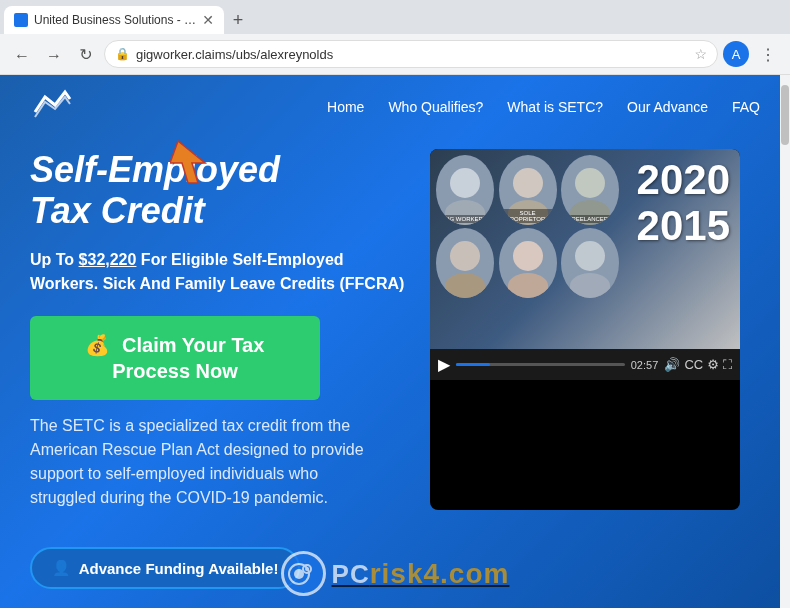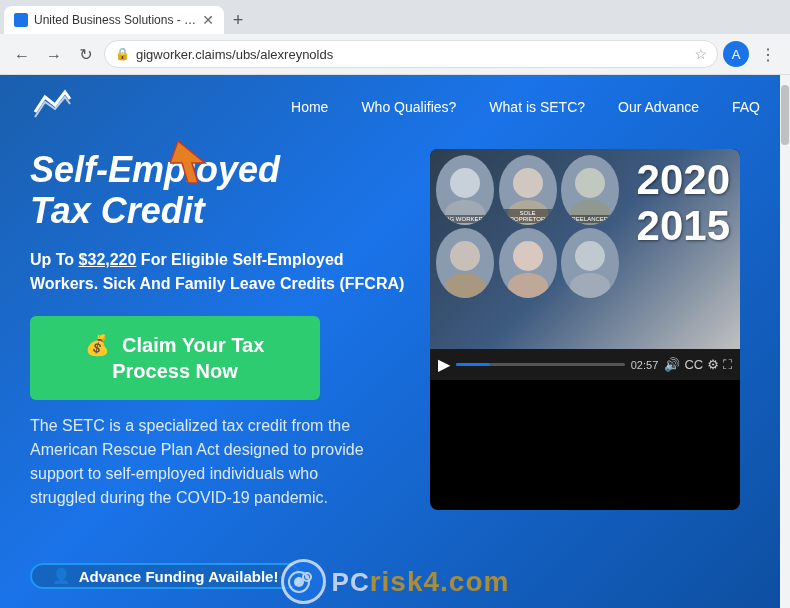--- a/index.html
+++ b/index.html
@@ -186,21 +186,21 @@
       line-height: 1.2;
       text-transform: uppercase;
     }
     .logo-sub {
       font-size: 9px;
       font-weight: normal;
       letter-spacing: 2px;
     }
     .nav-links {
       display: flex;
-      gap: 33px;
+      gap: 24px;
       align-items: center;
     }
     .nav-link {
       color: #fff;
       font-size: 14px;
       text-decoration: none;
       cursor: pointer;
     }
 
     
@@ -341,41 +341,42 @@
     .bottom-cta {
       position: absolute;
       bottom: 20px;
       left: 30px;
     }
     .advance-btn {
       background: #1565c0;
       border: 2px solid #2196f3;
       color: #fff;
       border-radius: 30px;
-      padding: 2px 20px;
+      padding: 10px 20px;
       font-size: 15px;
       font-weight: bold;
       cursor: pointer;
       display: flex;
       align-items: center;
       gap: 8px;
     }
 
     
     .watermark {
       position: absolute;
-      bottom: 0;
+      bottom: 8px;
       left: 0;
       right: 0;
       height: 80px;
       display: flex;
       align-items: flex-end;
       justify-content: center;
       padding-bottom: 5px;
       opacity: 0.7;
+      text-decoration: underline;
     }
     .watermark-logo {
       display: flex;
       align-items: center;
       gap: 6px;
     }
     .watermark-circle {
       width: 45px;
       height: 45px;
       border-radius: 50%;

